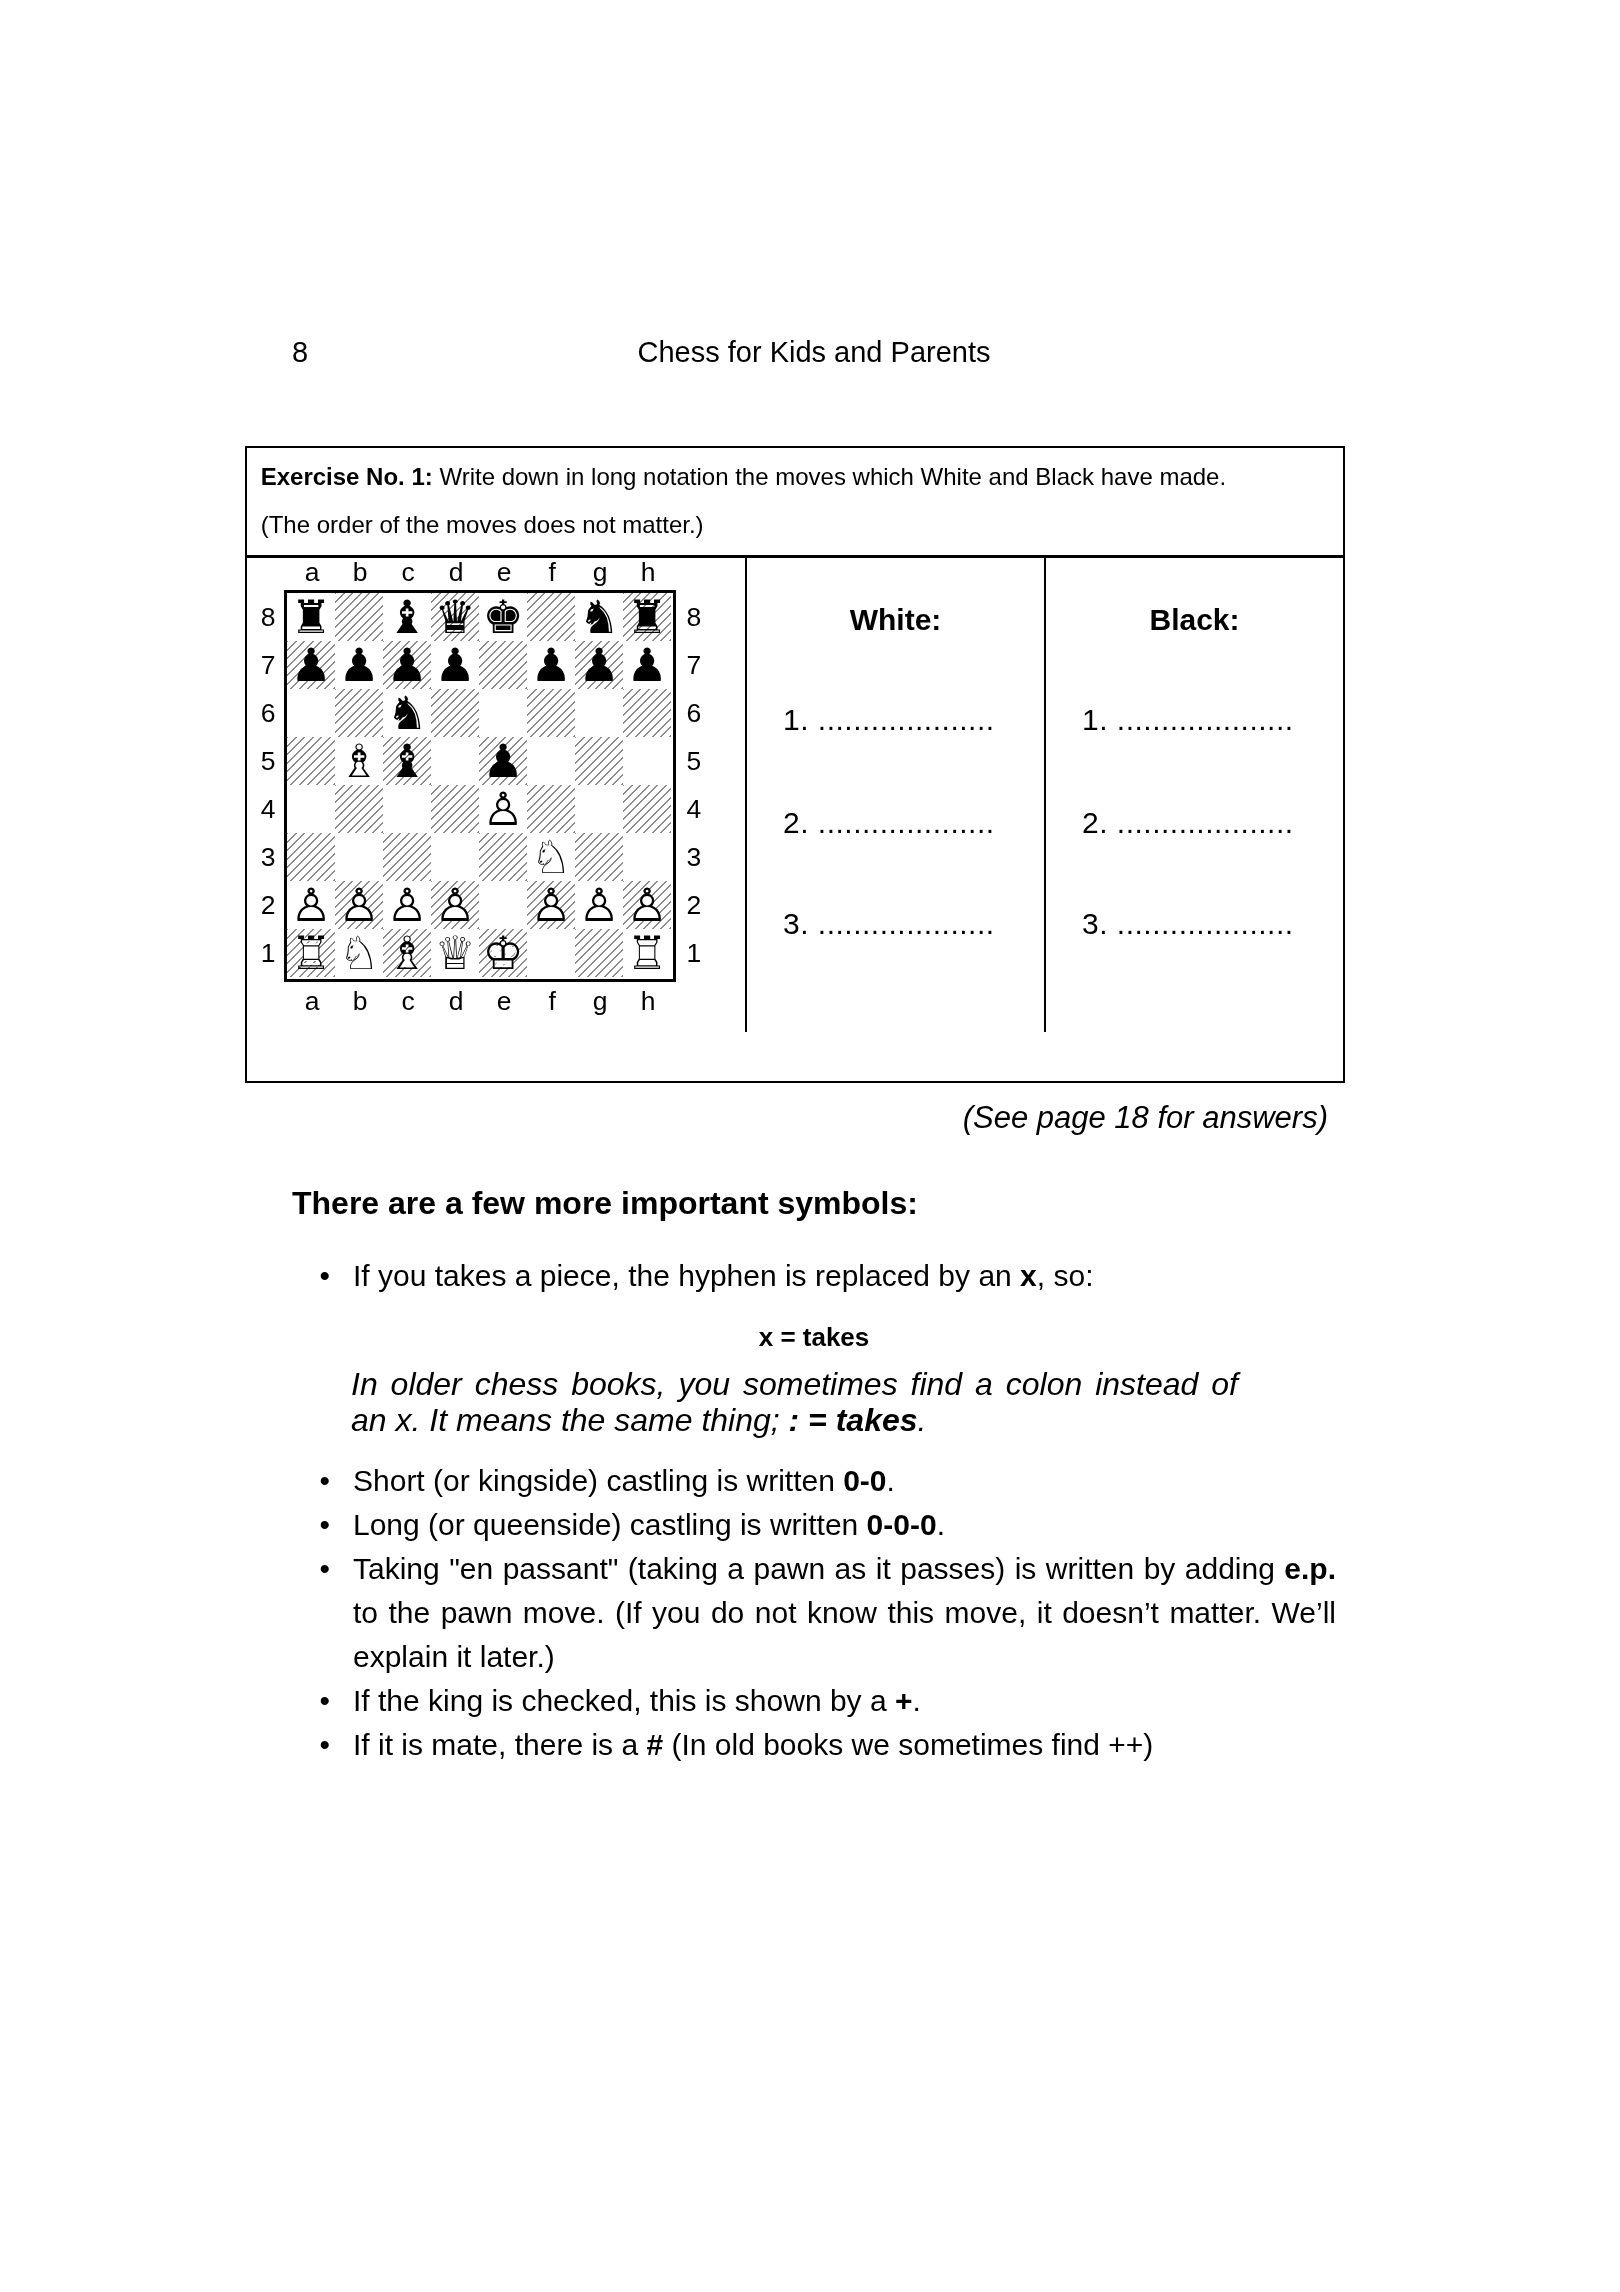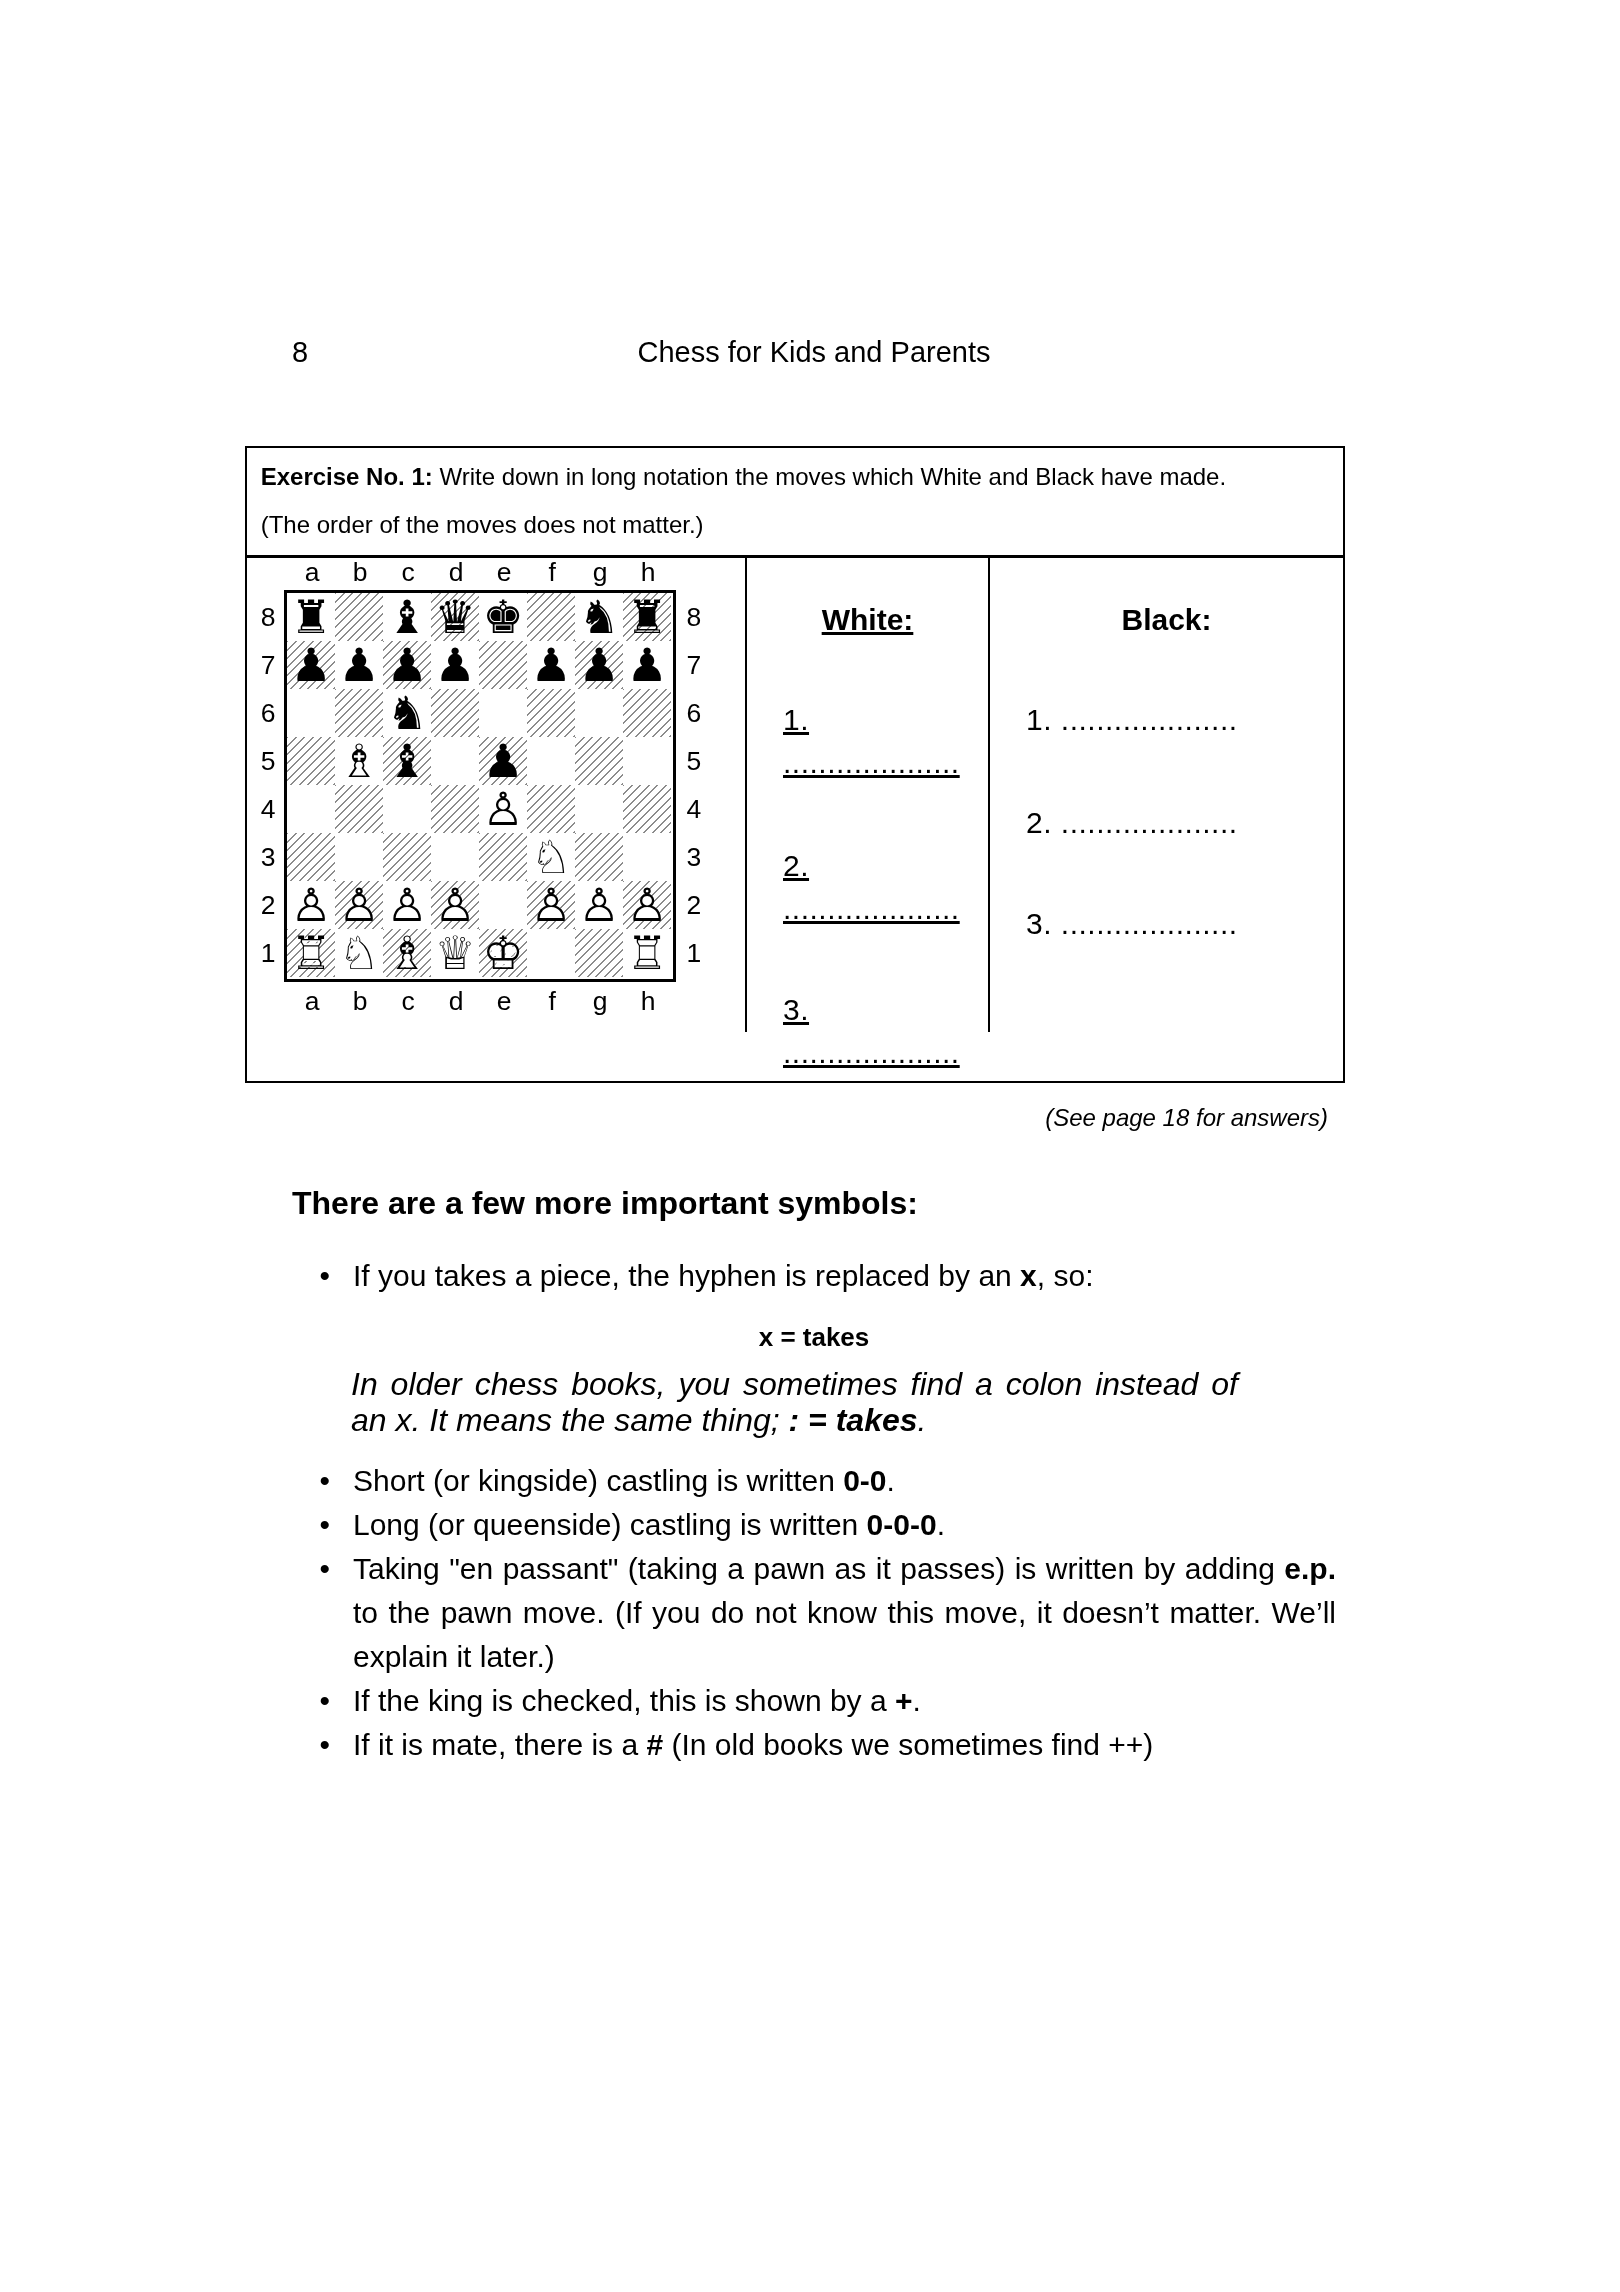--- a/index.html
+++ b/index.html
@@ -31,21 +31,21 @@
     padding:7.8px 13.7px 9.8px 13.7px;
     border-bottom:3.9px solid #000;
     font-size:24px;line-height:42px;
   }
   .box-text p{margin:0;}
   .box-text .jpara{text-align:justify;}
   .box-text .subnote{margin-top:5.9px;}
   .box-content{display:flex;height:474px;}
   .diagram-cell{width:498px;box-sizing:border-box;}
   .answer-cell{border-left:2.9px solid #000;box-sizing:border-box;}
-  .answer-cell.white-col{width:243px;text-decoration:underline;}
+  .answer-cell.white-col{width:299px;}
   .answer-cell.black-col{flex:1;}
   .col-header{
     margin-top:40px;text-align:center;
     font-weight:bold;font-size:30px;line-height:43px;
   }
   .moves{padding-left:36px;}
   .move-line{font-size:30px;line-height:43px;letter-spacing:0.5px;}
   .moves .move-line:nth-child(1){margin-top:57px;}
   .moves .move-line:nth-child(2){margin-top:60px;}
   .moves .move-line:nth-child(3){margin-top:58px;}
@@ -81,21 +81,21 @@
     position:absolute;inset:0;
     display:flex;align-items:center;justify-content:center;
     line-height:1;
   }
   .piece-black{font-size:46px;color:#000;}
   .piece-fill{font-size:42px;color:#fff;}
   .piece-outline{font-size:46px;color:#000;}
   
   .see-answers{
     position:absolute;left:245px;top:1098px;width:1083px;
-    text-align:right;font-style:italic;font-size:24px;line-height:39px;
+    text-align:right;font-style:italic;font-size:31px;line-height:39px;
   }
   
   .symbols{position:absolute;left:292px;top:1182px;width:1044px;}
   .sym-heading{font-weight:bold;font-size:32px;line-height:43px;}
   .bullet-li{
     position:relative;padding-left:61px;
     font-size:30px;line-height:44px;text-align:justify;
   }
   .bullet-li .marker{position:absolute;left:27.4px;top:0;}
   .bullet-li.intro{margin-top:29px;text-align:left;}

